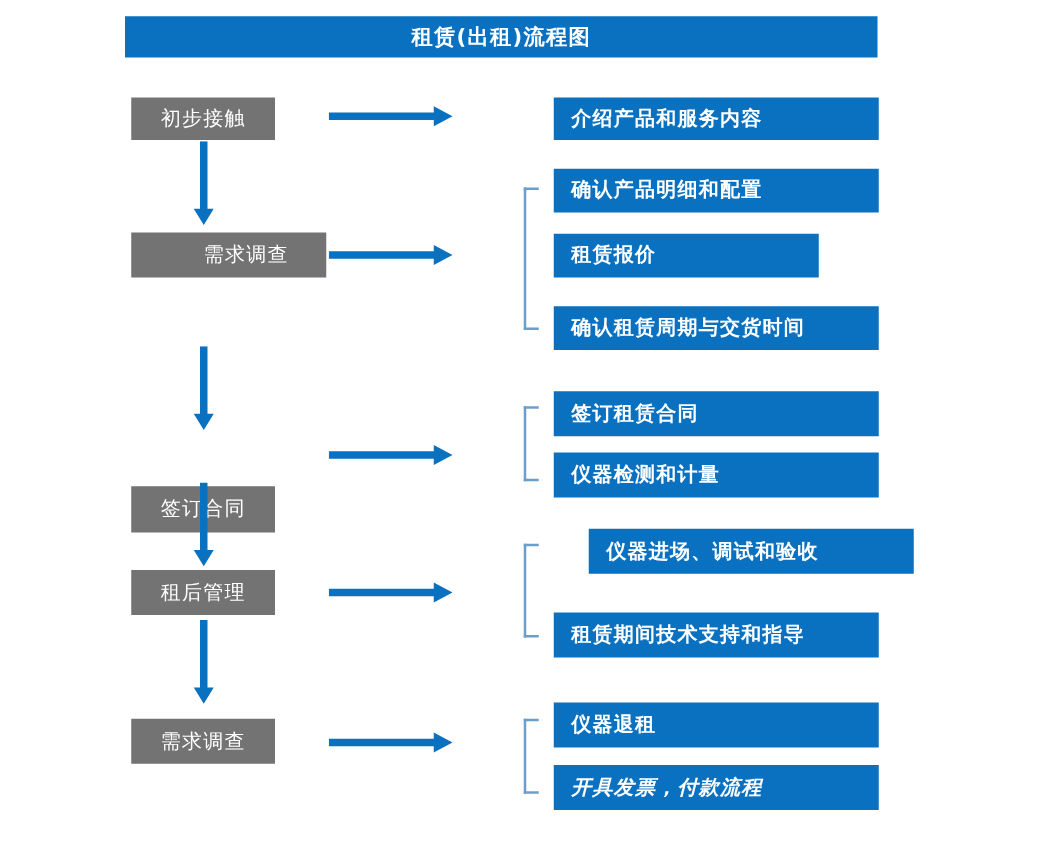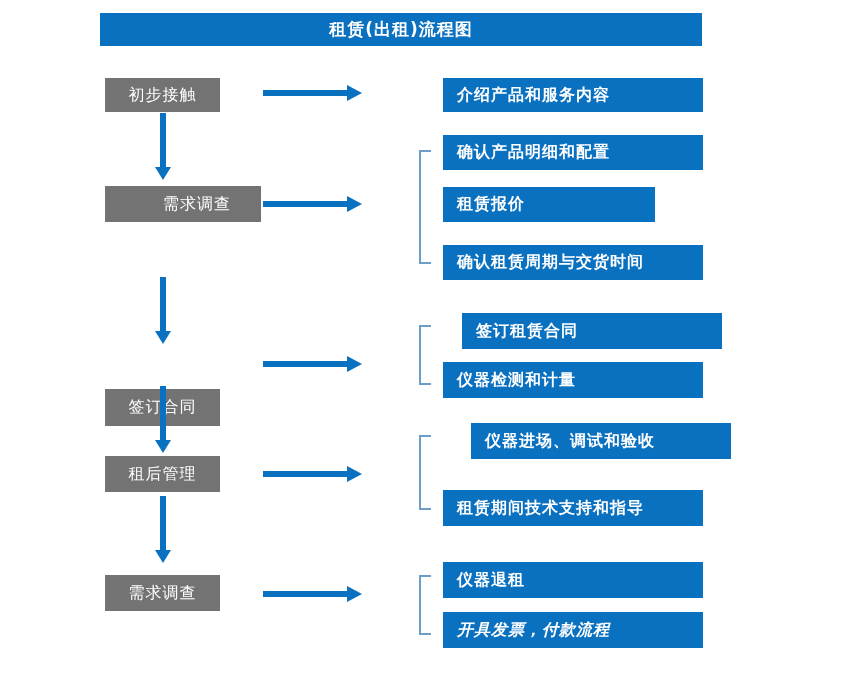--- a/index.html
+++ b/index.html
@@ -118,21 +118,21 @@
   <div class="stage-box" style="left:105px; top:345px; width:115px; height:37px;margin-top:44px;">签订合同</div>
 
   <div class="arrow-right" style="left:263px; top:355px; width:100px;">
     <svg width="100" height="18" viewBox="0 0 100 18">
       <path d="M0 6 L84 6 L84 1 L99 9 L84 17 L84 12 L0 12 Z" fill="#0a70c0"></path>
     </svg>
   </div>
 
   <div class="bracket" style="left:419px; top:325px; width:12px; height:60px;"></div>
 
-  <div class="detail-box" style="left:443px; top:313px; width:260px; height:36px;margin-left:19px;">签订租赁合同</div>
+  <div class="detail-box" style="left:443px; top:313px; width:260px; height:36px;">签订租赁合同</div>
   <div class="detail-box" style="left:443px; top:362px; width:260px; height:36px;">仪器检测和计量</div>
 
   <div class="arrow-down" style="left:154px; top:386px; height:68px;">
     <svg width="18" height="68" viewBox="0 0 18 68">
       <path d="M6 0 L12 0 L12 54 L17 54 L9 67 L1 54 L6 54 Z" fill="#0a70c0"></path>
     </svg>
   </div>
 
   <div class="stage-box" style="left:105px; top:456px; width:115px; height:36px;">租后管理</div>
 

